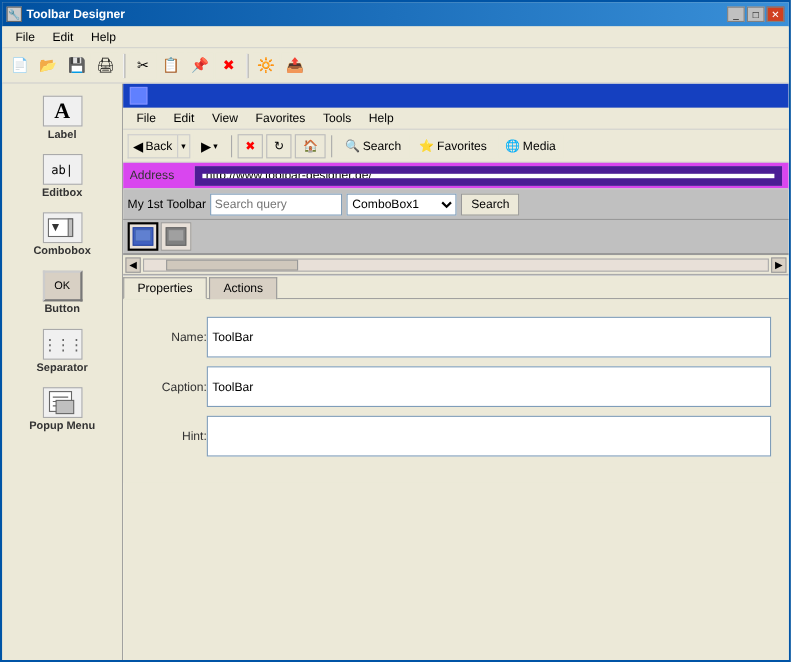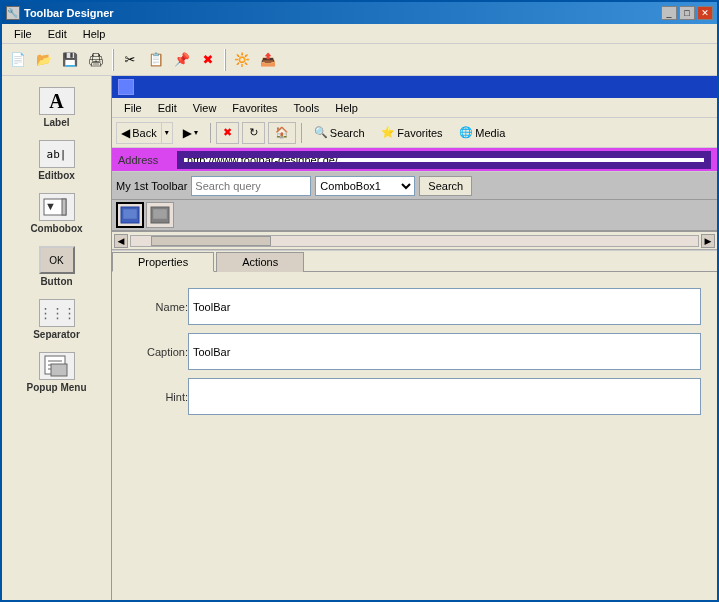--- a/index.html
+++ b/index.html
@@ -70,21 +70,21 @@
 
     
     .scroll-bar-area { background: #ece9d8; height: 18px; display: flex; align-items: center; padding: 0 2px; border-bottom: 1px solid #aaa; }
     .scroll-arrow { width: 14px; height: 14px; background: #d8d0c4; border: 1px solid #999; display: flex; align-items: center; justify-content: center; font-size: 9px; cursor: pointer; }
     .scroll-track { flex: 1; height: 12px; background: #e8e0d8; border: 1px solid #aaa; margin: 0 2px; position: relative; }
     .scroll-thumb { width: 120px; height: 100%; background: #d0c8bc; border: 1px solid #999; position: absolute; left: 20px; }
 
     
     .properties-panel { flex: 1; background: #ece9d8; }
     .tab-bar { display: flex; border-bottom: 1px solid #999; background: #ece9d8; }
-    .tab { padding: 3px 25px; border: 1px solid #999; border-bottom: none; cursor: pointer; background: #d8d0c4; font-size: 11px; margin-right: 2px; position: relative; top: 1px; }
+    .tab { padding: 3px 12px; border: 1px solid #999; border-bottom: none; cursor: pointer; background: #d8d0c4; font-size: 11px; margin-right: 2px; position: relative; top: 1px; }
     .tab.active { background: #ece9d8; border-bottom: 1px solid #ece9d8; z-index: 1; }
     .tab-content { padding: 16px; background: #ece9d8; }
     .prop-row { display: flex; align-items: center; margin-bottom: 8px; }
     .prop-label { width: 60px; text-align: right; padding-right: 0; font-size: 11px; color: #333; }
     .prop-input { flex: 1; height: 37px; border: 1px solid #7f9db9; background: white; padding: 0 4px; font-size: 11px; }
 
     
     .back-btn { display: flex; align-items: center; gap: 0; }
     .back-main { background: #ece9d8; border: 1px solid #ccc; height: 22px; padding: 0 4px; display: flex; align-items: center; gap: 2px; cursor: pointer; font-size: 11px; border-right: none; }
     .back-drop { background: #ece9d8; border: 1px solid #ccc; height: 22px; width: 12px; display: flex; align-items: center; justify-content: center; cursor: pointer; font-size: 8px; }

